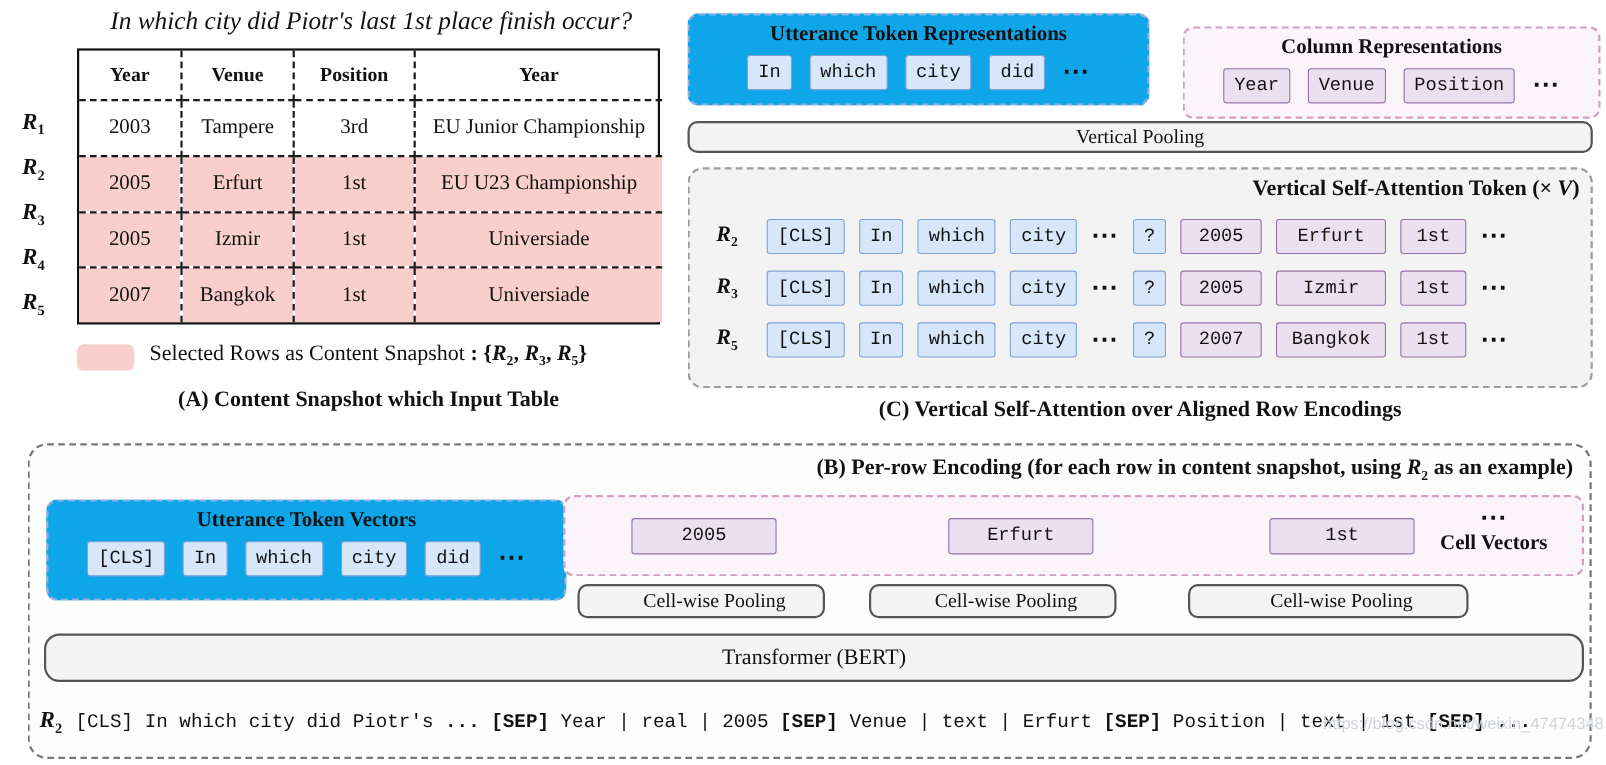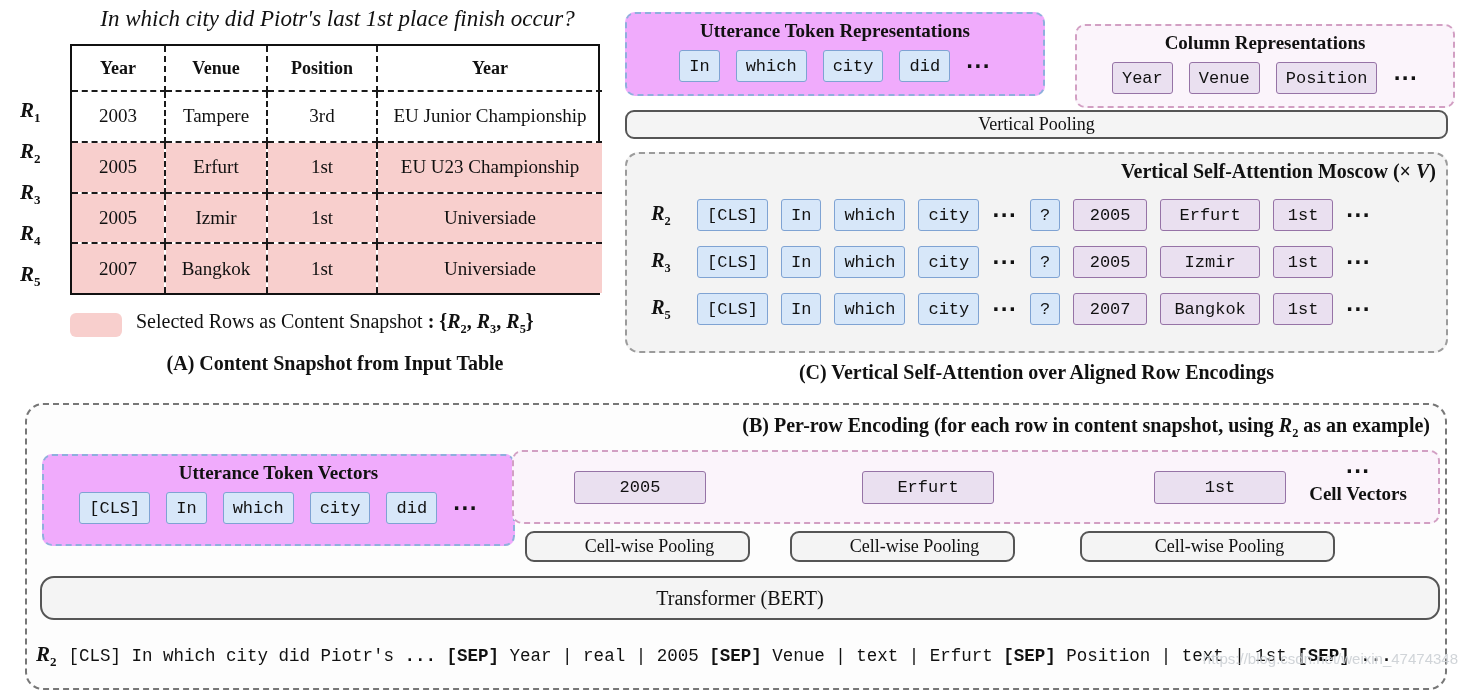--- a/index.html
+++ b/index.html
@@ -5,21 +5,21 @@
   html,body{margin:0;padding:0;width:1460px;height:695px;background:#fff;overflow:hidden;}
   body{position:relative;font-family:"Liberation Serif",serif;color:#111;}
 
   
   .tok{display:inline-flex;align-items:center;justify-content:center;
        font-family:"Liberation Mono","DejaVu Sans Mono",monospace;font-size:17px;
        padding:3px 9px;border-radius:3px;white-space:nowrap;box-sizing:border-box;height:32px;background:#fff;}
   .tok.blue{background:#d7e7f9;border:1.5px solid #7fa3d3;}
   .tok.purple{background:#eae0f0;border:1.5px solid #9673a6;}
   .ell{font-family:"DejaVu Sans",sans-serif;font-weight:bold;font-size:19px;letter-spacing:1px;color:#111;}
-  .dash-blue{background:#f0abfc;border:2px dashed #8fb0dd;border-radius:10px;box-sizing:border-box;}
+  .dash-blue{background:#0ea5e9;border:2px dashed #8fb0dd;border-radius:10px;box-sizing:border-box;}
   .dash-pink{background:#fbf4fb;border:2px dashed #d29fc3;border-radius:10px;box-sizing:border-box;}
   .dash-gray{background:#f3f3f3;border:2px dashed #9b9b9b;border-radius:14px;box-sizing:border-box;}
   .bar{background:#f4f4f4;border:2px solid #555;border-radius:9px;box-sizing:border-box;
        display:flex;align-items:center;justify-content:center;font-size:18px;}
   .boxtitle{font-weight:bold;font-size:19px;text-align:center;}
   .caption{position:absolute;font-weight:bold;font-size:20px;text-align:center;}
   .rlab{font-weight:bold;}
   .rlab i{font-family:"Liberation Serif",serif;font-style:italic;font-weight:bold;}
   .rlab sub{font-style:normal;font-weight:bold;font-size:0.62em;}
 
@@ -140,21 +140,21 @@
           <td>Universiade</td>
         </tr>
       </tbody>
   </table>
 </div>
 
 <div id="legend-swatch"></div>
 <div id="legend-text">
   <span>Selected Rows as Content Snapshot</span><span id="legend-set"> : {<span class="rlab"><i>R</i><sub>2</sub></span>, <span class="rlab"><i>R</i><sub>3</sub></span>, <span class="rlab"><i>R</i><sub>5</sub></span>}</span>
 </div>
-<div id="captionA" class="caption">(A) Content Snapshot from Input Table</div>
+<div id="captionA" class="caption">(A) Content Snapshot which Input Table</div>
 
 <div id="utt-reps" class="dash-blue">
   <div class="boxtitle rep-title">Utterance Token Representations</div>
   <div class="tokrow">
       <span class="tok blue">In</span>
       <span class="tok blue">which</span>
       <span class="tok blue">city</span>
       <span class="tok blue">did</span>
       <span class="ell">···</span>
     </div>
@@ -167,21 +167,21 @@
       <span class="tok purple">Venue</span>
       <span class="tok purple">Position</span>
       <span class="ell">···</span>
     </div>
 </div>
 
 <div id="vpool" class="bar">Vertical Pooling</div>
 
 <div id="panelC" class="dash-gray"></div>
 <div id="c-title">
-  <span>Vertical Self-Attention Moscow </span><span class="mult"><span>(× </span><i>V</i><span>)</span></span>
+  <span>Vertical Self-Attention Token </span><span class="mult"><span>(× </span><i>V</i><span>)</span></span>
 </div>
 <div id="c-rows">
     <div class="c-row" style="left: 638px; top: 199px;">
       <div class="c-lab"><span class="rlab"><i>R</i><sub>2</sub></span></div>
       <span class="tok blue">[CLS]</span>
       <span class="tok blue">In</span>
       <span class="tok blue">which</span>
       <span class="tok blue">city</span>
       <span class="ell">···</span>
       <span class="tok blue">?</span>

